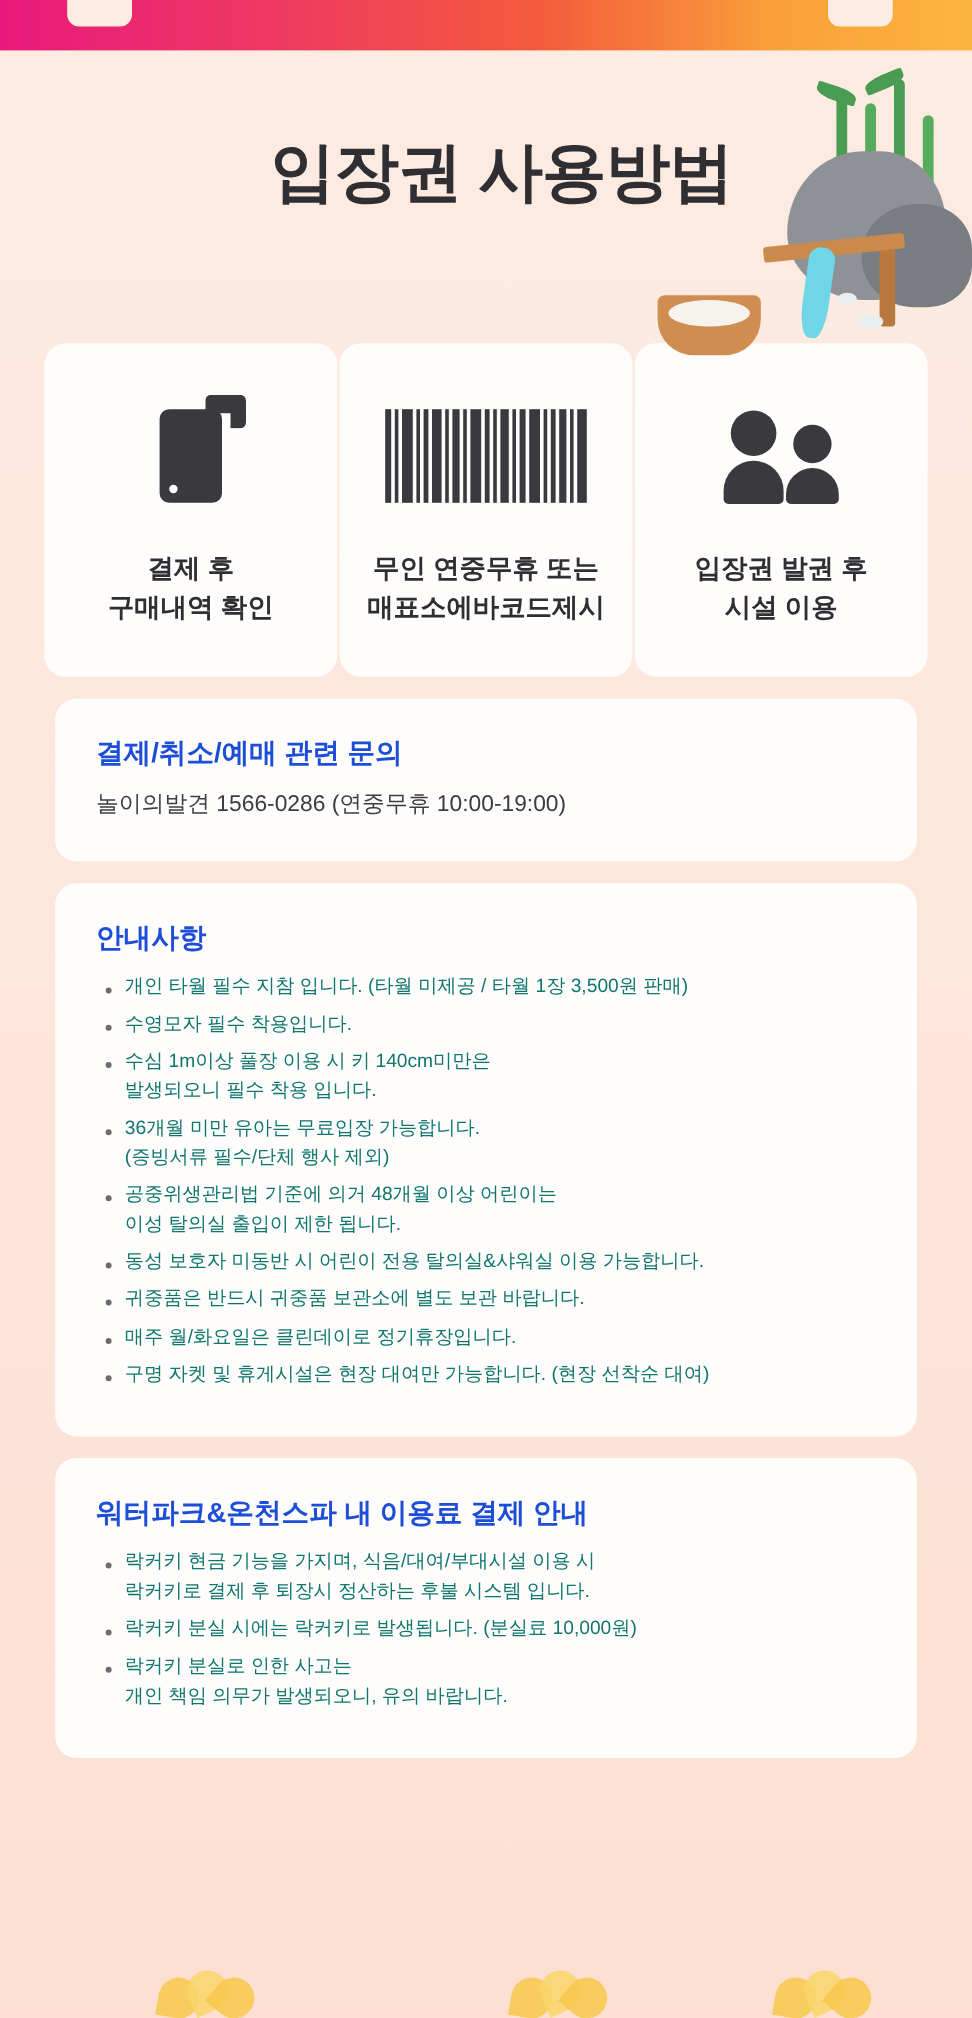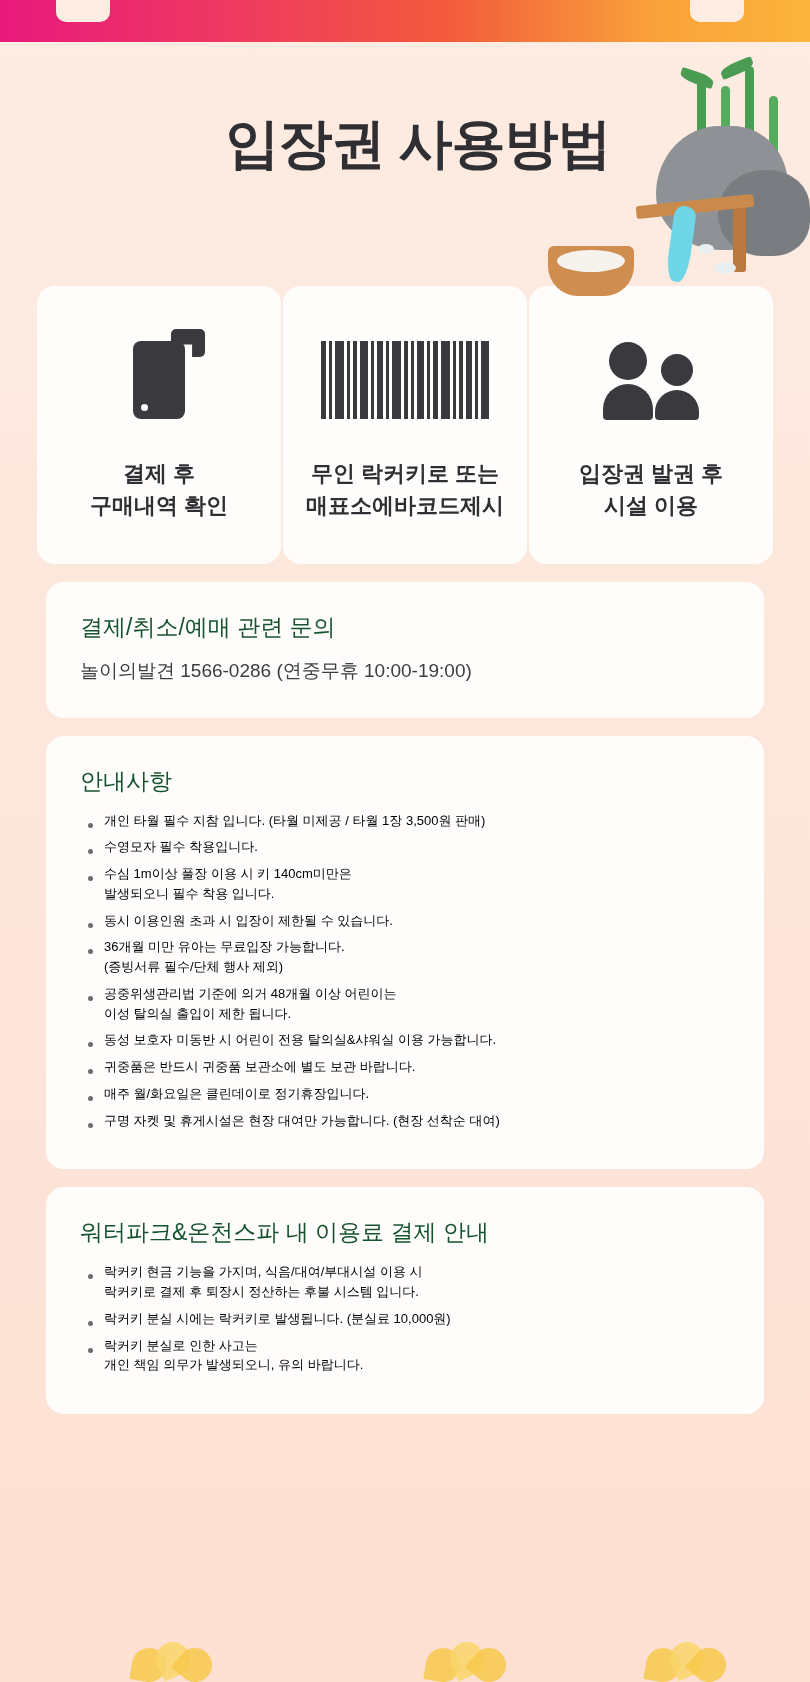--- a/index.html
+++ b/index.html
@@ -222,38 +222,38 @@
 
   
   .panel {
     background: #fffdfc;
     border-radius: 18px;
     margin: 18px 46px 0;
     padding: 30px 34px 32px;
   }
   .panel-title {
     font-size: 23px;
-    font-weight: normal;
-    color: #14532d;
+    font-weight: bold;
+    color: #1d4ed8;
     margin-bottom: 14px;
   }
   .panel-text {
     font-size: 19px;
     color: #3d3d41;
     line-height: 1.5;
   }
   ul.bullets {
     list-style: none;
     margin-top: 4px;
   }
   ul.bullets li {
     position: relative;
     padding-left: 24px;
-    font-size: 13px;
-    color: #000000;
+    font-size: 16px;
+    color: #0f766e;
     line-height: 1.52;
     margin-bottom: 7px;
     white-space: pre-line;
   }
   ul.bullets li::before {
     content: "";
     position: absolute;
     left: 8px; top: 12px;
     width: 5px; height: 5px;
     background: #6b6b70;
@@ -339,21 +339,21 @@
             <i style="width:3px"></i>
             <i style="width:5px"></i>
           <i style="width:9px"></i>
             <i style="width:3px"></i>
             <i style="width:4px"></i>
           <i style="width:6px"></i>
             <i style="width:3px"></i>
             <i style="width:8px"></i>
         </div>
       </div>
-      <div class="card-label" style="white-space:pre-line">무인 락커키로 또는
+      <div class="card-label" style="white-space:pre-line">무인 연중무휴 또는
 매표소에바코드제시</div>
     </div>
 
     <div class="card">
       <div class="card-icon">
         <div class="icon-people">
           <span class="head-a"></span>
             <span class="body-a"></span>
           <span class="head-b"></span>
             <span class="body-b"></span>
@@ -370,21 +370,20 @@
     <div class="panel-text">놀이의발견 1566-0286 (연중무휴 10:00-19:00)</div>
   </div>
 
   <div class="panel">
     <div class="panel-title">안내사항</div>
     <ul class="bullets">
       <li>개인 타월 필수 지참 입니다. (타월 미제공 / 타월 1장 3,500원 판매)</li>
       <li>수영모자 필수 착용입니다.</li>
       <li>수심 1m이상 풀장 이용 시 키 140cm미만은
 발생되오니 필수 착용 입니다.</li>
-      <li>동시 이용인원 초과 시 입장이 제한될 수 있습니다.</li>
       <li>36개월 미만 유아는 무료입장 가능합니다.
 (증빙서류 필수/단체 행사 제외)</li>
       <li>공중위생관리법 기준에 의거 48개월 이상 어린이는
 이성 탈의실 출입이 제한 됩니다.</li>
       <li>동성 보호자 미동반 시 어린이 전용 탈의실&amp;샤워실 이용 가능합니다.</li>
       <li>귀중품은 반드시 귀중품 보관소에 별도 보관 바랍니다.</li>
       <li>매주 월/화요일은 클린데이로 정기휴장입니다.</li>
       <li>구명 자켓 및 휴게시설은 현장 대여만 가능합니다. (현장 선착순 대여)</li>
     </ul>
   </div>

